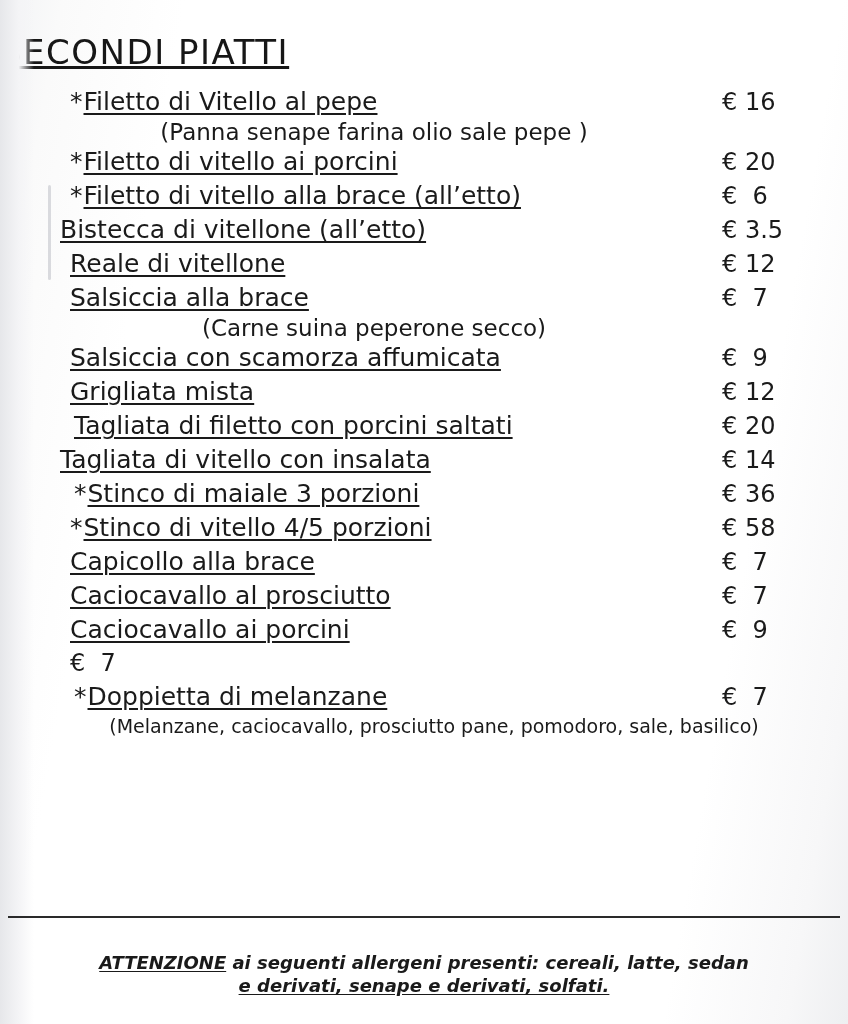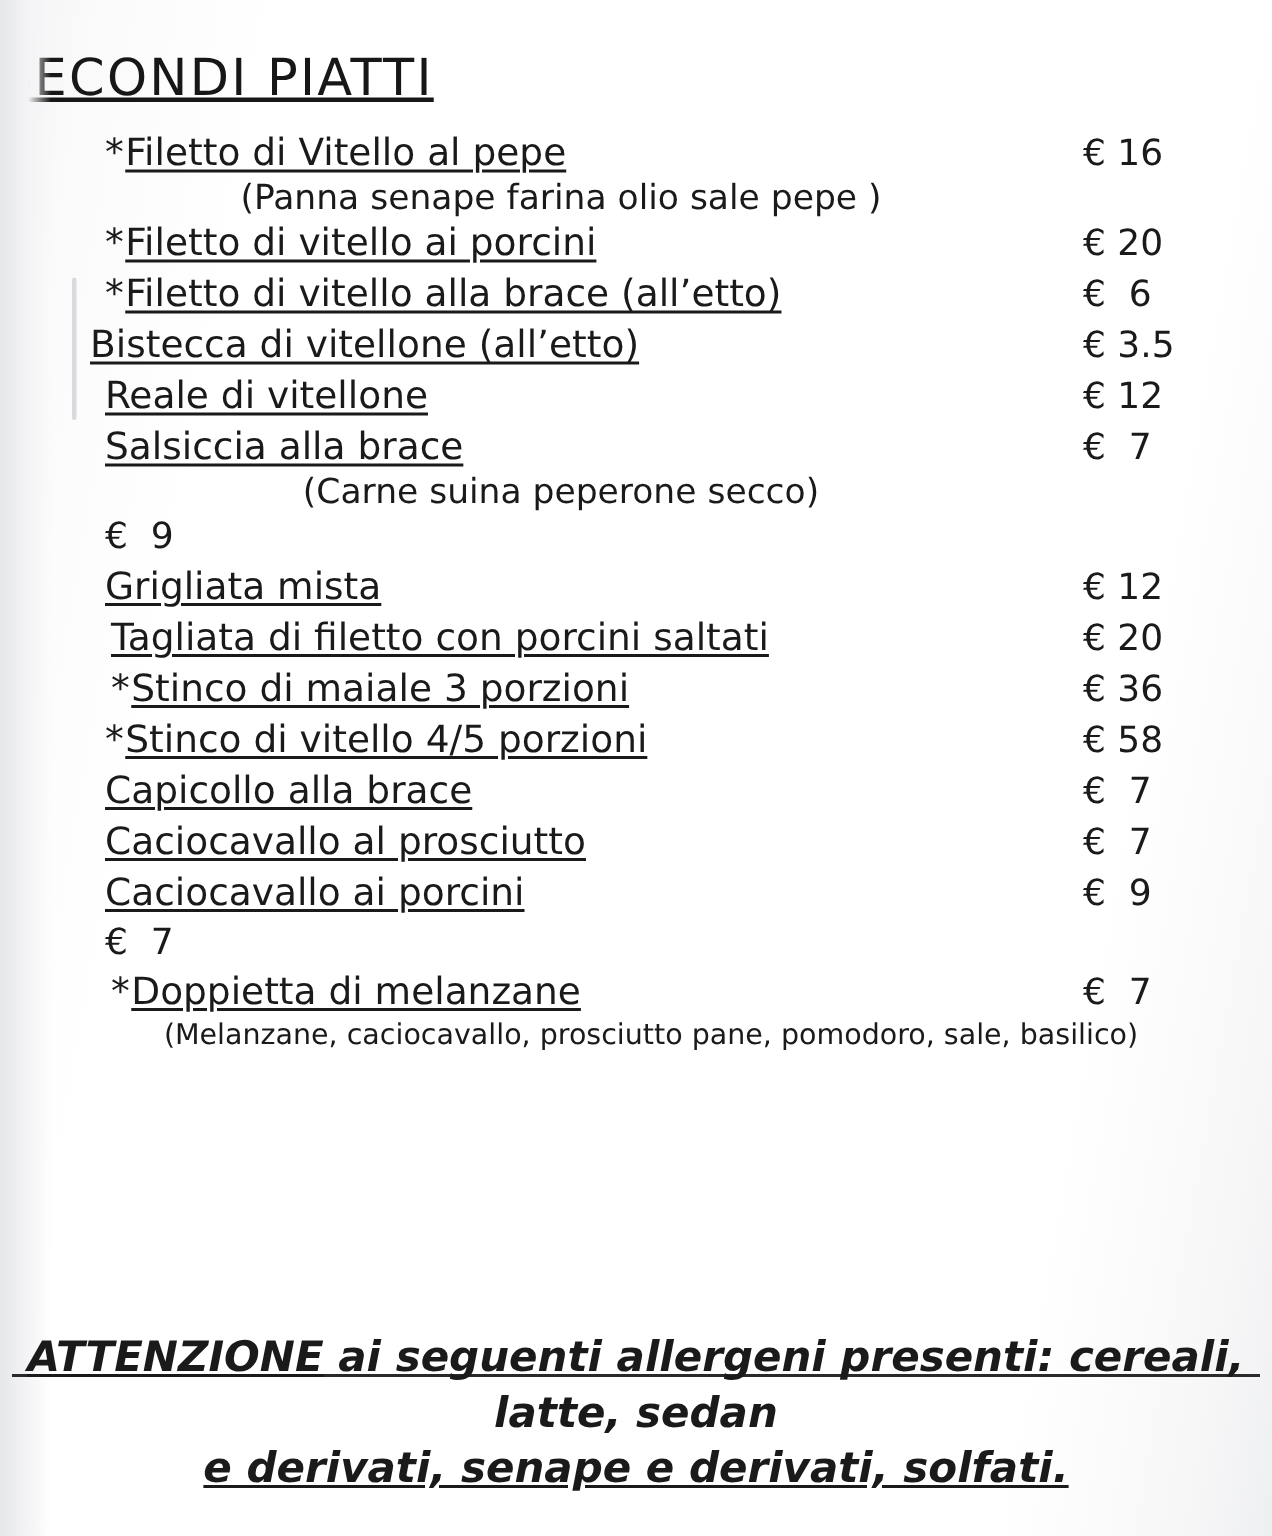--- a/index.html
+++ b/index.html
@@ -107,21 +107,21 @@
     text-align: center;
   }
   .divider {
     position: absolute;
     left: 8px; right: 8px;
     bottom: 106px;
     height: 2px;
     background: #2a2a2a;
   }
   .warn {
-    font-size: 28px;
+    font-size: 18px;
     font-weight: bold;
     font-style: italic;
     line-height: 1.32;
   }
   .warn .kw {
     text-decoration: underline;
     text-underline-offset: 2px;
   }
   .warn-line2 {
     text-decoration: underline;
@@ -172,33 +172,42 @@
         <span class="price">€ 12</span>
       </div>
       <div class="row ind-1">
         <div class="name-wrap">
           <span class="name">Salsiccia alla brace</span>
         </div>
         <span class="price">€  7</span>
       </div>
       <div class="note">(Carne suina peperone secco)</div>
       <div class="row ind-1">
+        <div class="name-wrap">
+          <span class="name">Salsiccia con scamorza affumicata</span>
+        </div>
         <span class="price">€  9</span>
       </div>
       <div class="row ind-1">
         <div class="name-wrap">
           <span class="name">Grigliata mista</span>
         </div>
         <span class="price">€ 12</span>
       </div>
       <div class="row ind-2">
         <div class="name-wrap">
           <span class="name">Tagliata di filetto con porcini saltati</span>
         </div>
         <span class="price">€ 20</span>
+      </div>
+      <div class="row ind-0">
+        <div class="name-wrap">
+          <span class="name">Tagliata di vitello con insalata</span>
+        </div>
+        <span class="price">€ 14</span>
       </div>
       <div class="row ind-2">
         <div class="name-wrap">
           <span class="star">*</span>
           <span class="name">Stinco di maiale 3 porzioni</span>
         </div>
         <span class="price">€ 36</span>
       </div>
       <div class="row ind-1">
         <div class="name-wrap">

